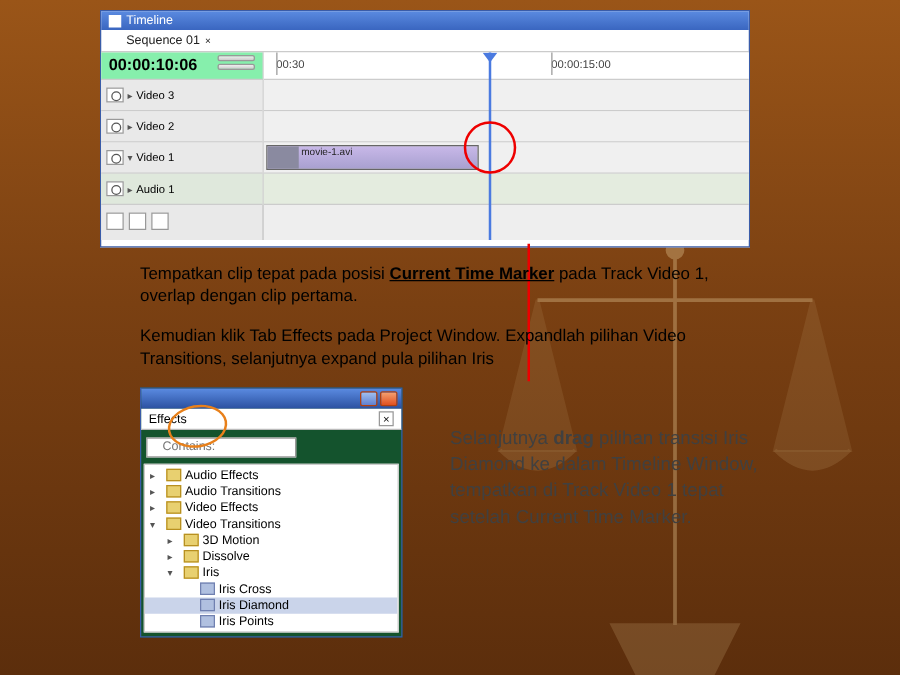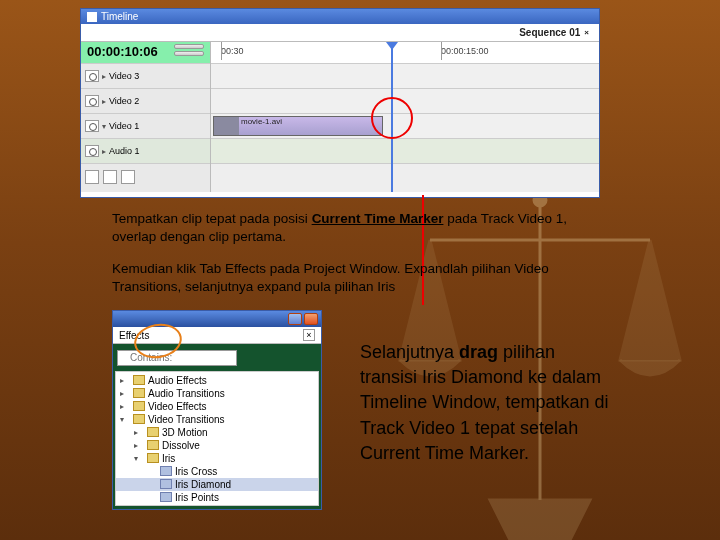--- a/index.html
+++ b/index.html
@@ -20,23 +20,23 @@
     position: absolute; left: 80px; top: 8px; width: 520px; height: 190px;
     background: #fff; border: 1px solid #3a5ca8;
   }
   .tl-titlebar {
     height: 15px; background: linear-gradient(#5a8ae0, #3a66c0);
     color: #fff; font-size: 10px; padding: 1px 6px;
     display: flex; align-items: center;
   }
   .tl-titlebar .icon { width: 10px; height: 10px; background: #fff; margin-right: 4px; }
   .tl-seq {
-    font-size: 10px; font-weight: bold; color: #222;
-    padding: 3px 10px; border-bottom: 1px solid #bbb;
-    display: flex; align-items: center; gap: 4px; justify-content: flex-end;
+    font-size: 10px; font-weight: normal; color: #222;
+    padding: 3px 20px; border-bottom: 1px solid #bbb;
+    display: flex; align-items: center; gap: 4px;
   }
   .tl-body { display: flex; height: 150px; }
   .tl-left { width: 130px; background: #e9e9e9; border-right: 1px solid #bbb; }
   .tl-timecode {
     height: 22px; background: #86efac; border-bottom: 1px solid #ccc;
     font-weight: bold; font-size: 13px; padding: 2px 6px;
     display: flex; justify-content: space-between;
   }
   .tl-timecode .sliders { width: 30px; height: 14px; display:flex; flex-direction:column; gap:2px;}
   .tl-timecode .sliders div { height:5px; background:linear-gradient(#eee,#ccc); border:1px solid #999; border-radius:2px;}
@@ -87,21 +87,21 @@
   .ep-tree { font-size:10px; padding: 2px 0; background:#fff; margin:2px; border:1px solid #ccc; height:135px; overflow:hidden;}
   .ep-tree .item { display:flex; align-items:center; gap:3px; padding:1px 4px; }
   .ep-tree .item .arrow { font-size:8px; width:10px; color:#555;}
   .ep-tree .item .folder { width:12px; height:10px; background:#e8d070; border:1px solid #b89020;}
   .ep-tree .item .fx { width:12px; height:10px; background:#b0c0e0; border:1px solid #7080b0;}
   .ep-tree .item.ind1 { padding-left: 18px; }
   .ep-tree .item.ind2 { padding-left: 44px; }
   .ep-tree .item.sel { background:#cad4ea; }
   .orange-c { position:absolute; width:48px; height:34px; border:2px solid #e8801a; border-radius:50%; left:134px; top:324px; transform:rotate(-10deg);}
 
-  .para3 { position:absolute; left: 360px; top: 340px; width: 250px; font-size:18px; line-height:1.4; color:#000000;}
+  .para3 { position:absolute; left: 360px; top: 340px; width: 250px; font-size:15px; line-height:1.4; color:#404040;}
 </style>
 </head>
 <body>
 
 <div class="scales">
   <svg viewBox="0 0 340 380">
     <g stroke="#d8b886" stroke-width="3" fill="none" opacity="0.9">
       <line x1="170" y1="20" x2="170" y2="320"></line>
       <line x1="60" y1="60" x2="280" y2="60"></line>
       <circle cx="170" cy="20" r="6" fill="#d8b886"></circle>

